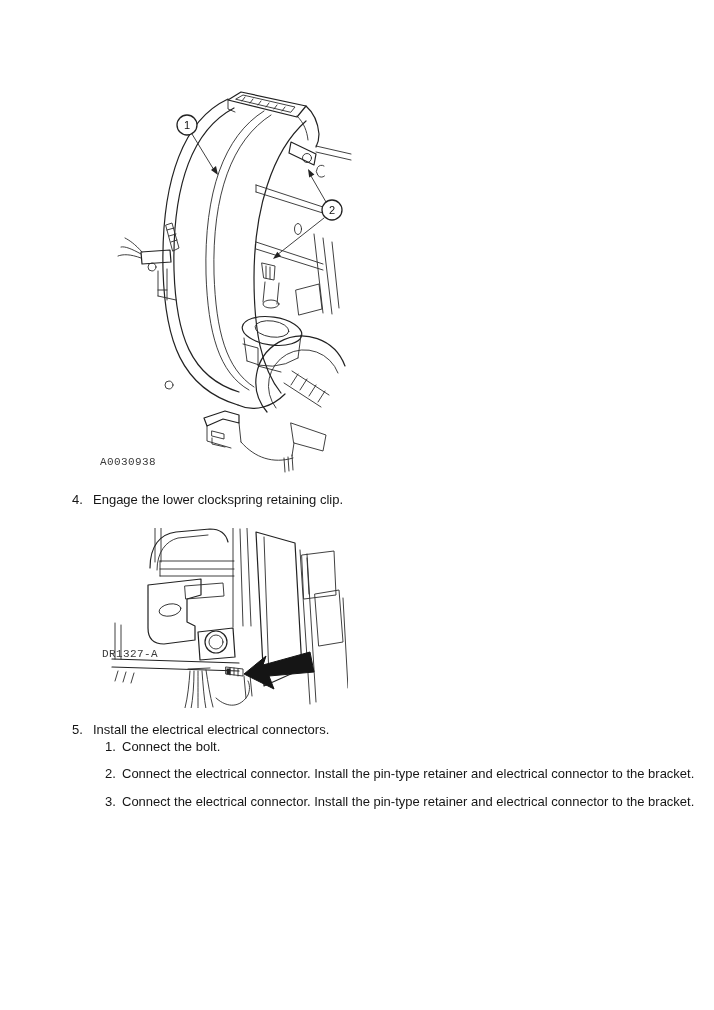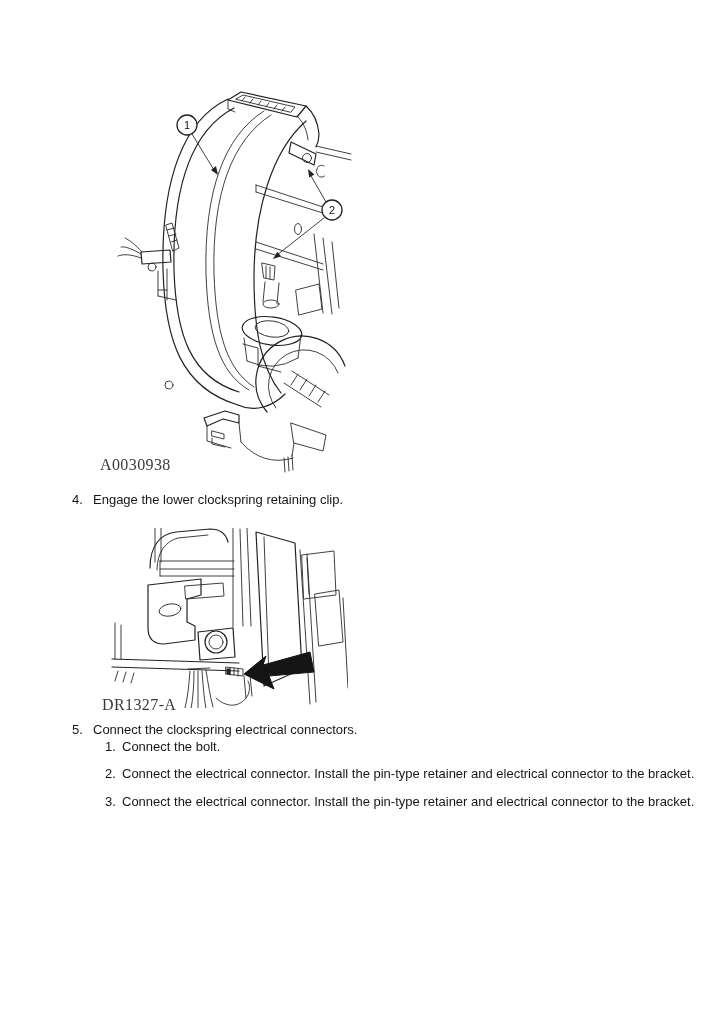--- a/index.html
+++ b/index.html
@@ -3,22 +3,22 @@
 <meta charset="utf-8">
 <style>
   html,body{margin:0;padding:0;background:#ffffff;}
   .page{
     position:relative;width:714px;height:1010px;background:#ffffff;
     font-family:"Liberation Sans",sans-serif;color:#111;overflow:hidden;
   }
   .fig{position:absolute;}
   .fig svg{display:block;}
   .fig-label{
-    position:absolute;font-size:16px;color:#3a3a3a;letter-spacing:0.4px;
-    font-family:Liberation Serif, serif;
+    position:absolute;font-size:11px;color:#3a3a3a;letter-spacing:0.4px;
+    font-family:Liberation Mono, monospace;
   }
   .step{position:absolute;left:72px;font-size:13px;line-height:15px;display:flex;color:#161616;}
   .step .num{display:inline-block;width:21px;flex:0 0 21px;}
   .sub{position:absolute;left:105px;font-size:13px;line-height:15px;display:flex;color:#161616;}
   .sub .num{display:inline-block;width:17px;flex:0 0 17px;}
   .art{stroke:#222;fill:none;stroke-width:1.2;stroke-linecap:round;stroke-linejoin:round;}
   .art-thin{stroke:#2b2b2b;fill:none;stroke-width:0.9;stroke-linecap:round;stroke-linejoin:round;}
   .callout-circle{fill:#ffffff;stroke:#222;stroke-width:1.3;}
   .callout-num{font-family:"Liberation Sans",sans-serif;font-size:11px;fill:#111;text-anchor:middle;}
   .arrowhead{fill:#222;stroke:none;}
@@ -172,25 +172,25 @@
 
       <g>
         <path class="art-thin" d="M 128,139 L 145,141 L 145,148 L 128,146 Z M 132,140 L 132,147 M 136,140 L 136,147 M 140,141 L 140,148"></path>
         <rect x="128.5" y="140.5" width="4" height="6" fill="#222"></rect>
         <path class="art-thin" d="M 146,148 L 148,170 M 152,147 L 154,168"></path>
       </g>
 
       <polygon class="solid-arrow" points="146,146 168,128 165,137 212,124 216,144 171,148 176,161"></polygon>
     </svg>
   </div>
-  <div class="fig-label" style="left:102px;top:696px;">DR1327-A</div>
+  <div class="fig-label" style="left:102px;top:648px;">DR1327-A</div>
 
   <div class="step" style="top:722px;">
     <span class="num">5.</span>
-    <span class="txt">Connect the clockspring electrical connectors.</span>
+    <span class="txt">Install the electrical electrical connectors.</span>
   </div>
 
   <div class="sub" style="top:739px;">
     <span class="num">1.</span>
     <span class="txt">Connect the bolt.</span>
   </div>
 
   <div class="sub" style="top:766px;">
     <span class="num">2.</span>
     <span class="txt">Connect the electrical connector. Install the pin-type retainer and electrical connector to the bracket.</span>

